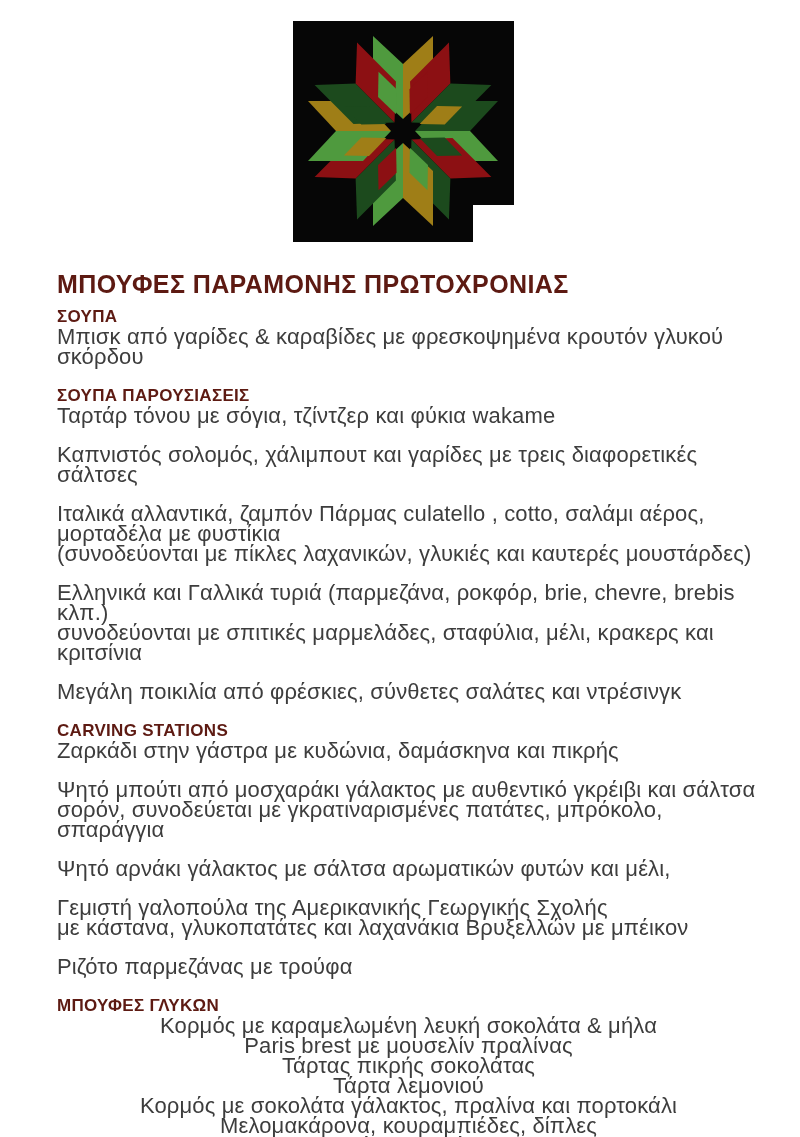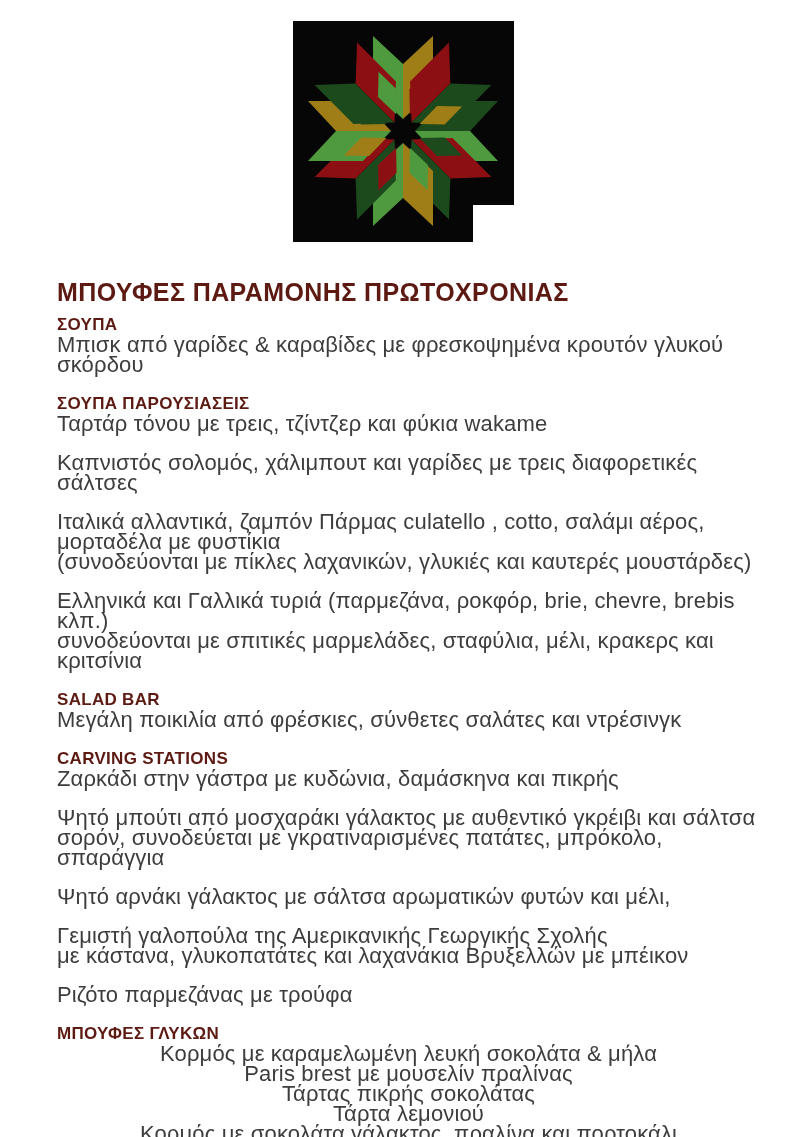--- a/index.html
+++ b/index.html
@@ -20,21 +20,21 @@
   }
   .logo-wrap{
     margin:21px 0 0 293px;
     width:221px;height:221px;
     line-height:0;
   }
   .content{
     padding:0 40px 0 57px;
   }
   .page-title{
-    margin-top:37px;
+    margin-top:29px;
     margin-bottom:10px;
     font-size:25px;
     font-weight:bold;
     letter-spacing:0.4px;
     color:var(--c-heading);
     line-height:1.05;
   }
   .menu-section{margin:0;}
   .section-heading{
     font-size:17px;
@@ -115,38 +115,37 @@
       <section class="menu-section">
         <h2 class="section-heading">ΣΟΥΠΑ</h2>
         <div class="para">
           <div class="line">Μπισκ από γαρίδες &amp; καραβίδες με φρεσκοψημένα κρουτόν γλυκού</div>
           <div class="line">σκόρδου</div>
         </div>
       </section>
       <section class="menu-section">
         <h2 class="section-heading">ΣΟΥΠΑ ΠΑΡΟΥΣΙΑΣΕΙΣ</h2>
         <div class="para">
-          <div class="line">Ταρτάρ τόνου με τρεις, τζίντζερ και φύκια wakame</div>
+          <div class="line">Ταρτάρ τόνου με σόγια, τζίντζερ και φύκια wakame</div>
         </div>
         <div class="para">
           <div class="line">Καπνιστός σολομός, χάλιμπουτ και γαρίδες με τρεις διαφορετικές σάλτσες</div>
         </div>
         <div class="para">
           <div class="line">Ιταλικά αλλαντικά, ζαμπόν Πάρμας culatello , cotto, σαλάμι αέρος,</div>
           <div class="line">μορταδέλα με φυστίκια</div>
           <div class="line">(συνοδεύονται με πίκλες λαχανικών, γλυκιές και καυτερές μουστάρδες)</div>
         </div>
         <div class="para">
           <div class="line">Ελληνικά και Γαλλικά τυριά (παρμεζάνα, ροκφόρ, brie, chevre, brebis κλπ.)</div>
           <div class="line">συνοδεύονται με σπιτικές μαρμελάδες, σταφύλια, μέλι, κρακερς και</div>
           <div class="line">κριτσίνια</div>
         </div>
       </section>
       <section class="menu-section">
-        <h2 class="section-heading">SALAD BAR</h2>
         <div class="para">
           <div class="line">Μεγάλη ποικιλία από φρέσκιες, σύνθετες σαλάτες και ντρέσινγκ</div>
         </div>
       </section>
       <section class="menu-section">
         <h2 class="section-heading">CARVING STATIONS</h2>
         <div class="para">
           <div class="line">Ζαρκάδι στην γάστρα με κυδώνια, δαμάσκηνα και πικρής</div>
         </div>
         <div class="para">

